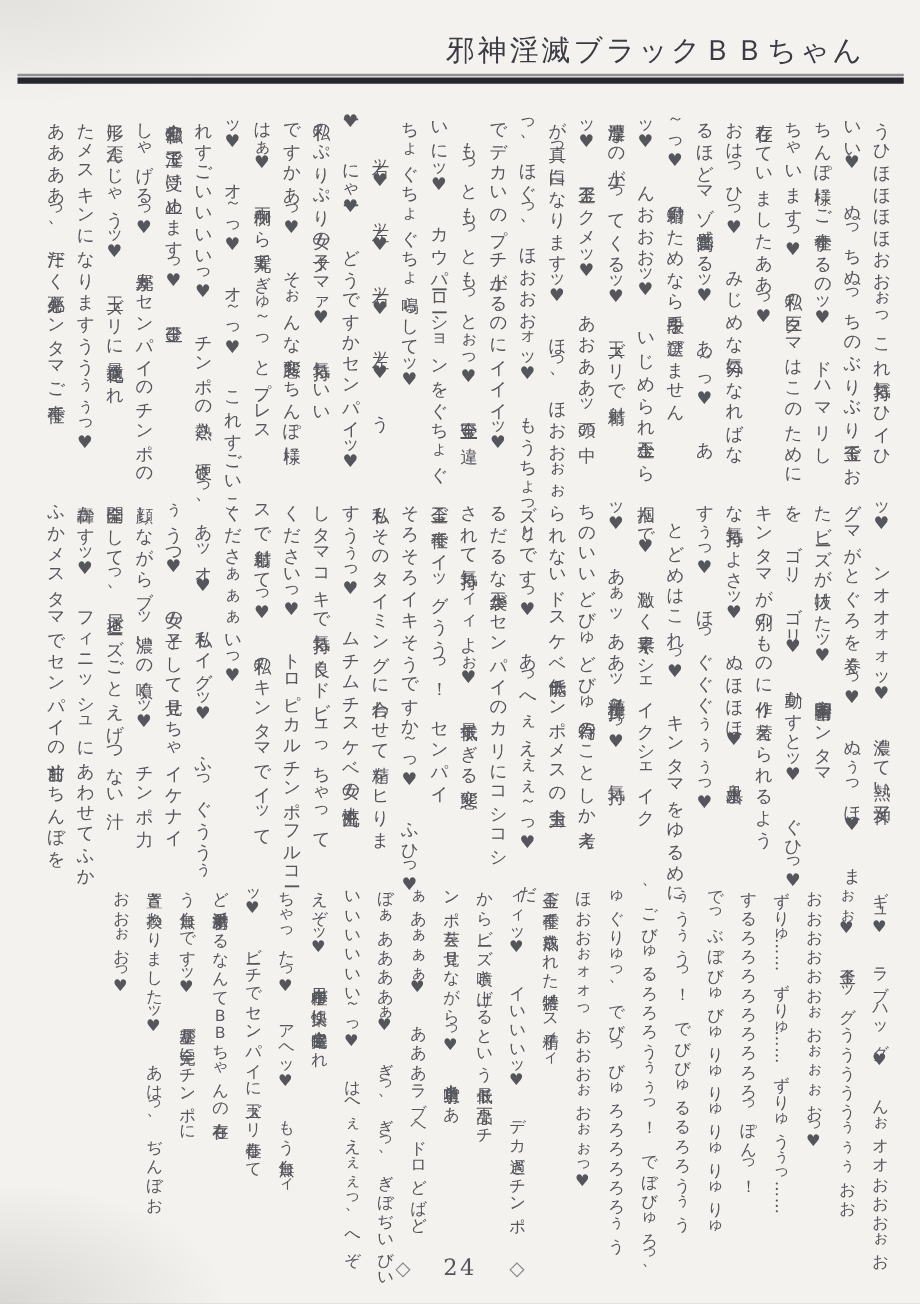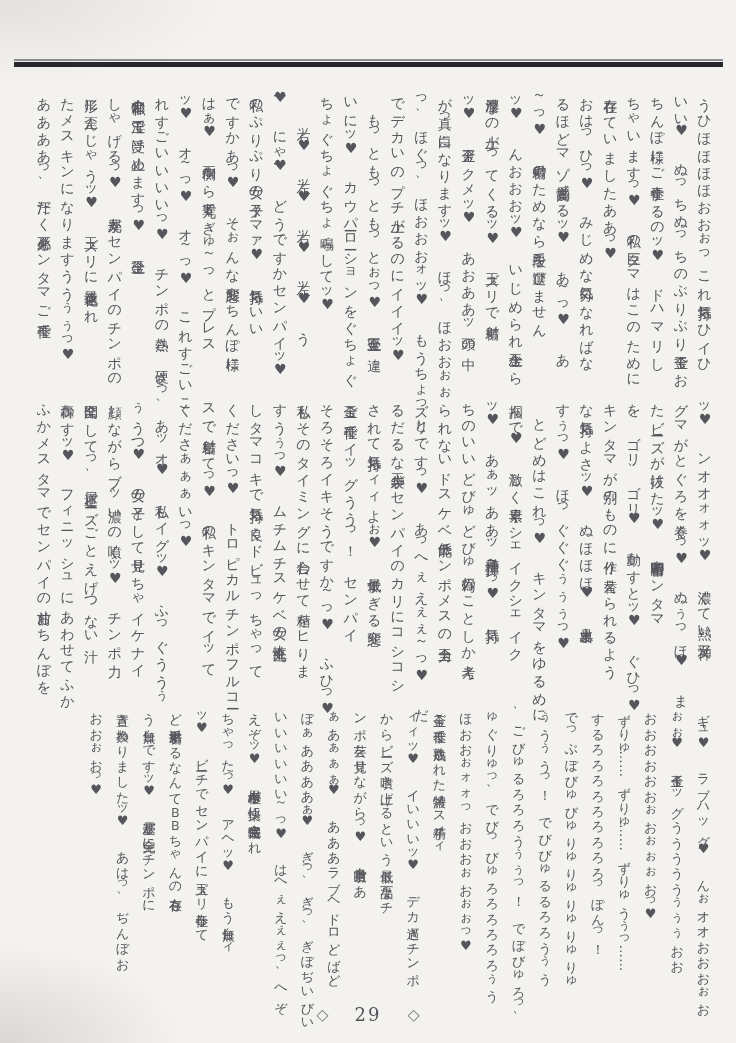--- a/index.html
+++ b/index.html
@@ -40,20 +40,21 @@
   }
   .diamond { color:#80808a; font-size:16px; }
   .pagenum { color:#53535a; font-size:18px; letter-spacing:2px;
              font-family:"DejaVu Serif","Liberation Serif",serif; }
 </style>
 </head>
 <body>
 
 <div class="page">
 
+  <h1 class="title">邪神淫滅ブラックＢＢちゃん</h1>
 
   <div class="rule">
     <div class="rule-thin"></div>
     <div class="rule-thick"></div>
   </div>
 
   <div id="block1" class="vblock">
       <p>うひほほほほおおぉっこれ気持ぢひイひ</p>
       <p>いい♥　ぬっちぬっちのぶりぶり金玉でお</p>
       <p>ちんぽ様にご奉仕するのッ♥　ドハマリし</p>
@@ -139,17 +140,17 @@
       <p>ちゃったっ♥　アヘッ♥　もう台無しィ</p>
       <p>ッ♥　ビーチでセンパイに玉ズリ奉仕して</p>
       <p>ど派手射精するなんてＢＢちゃんの存在も</p>
       <p>う台無しですッ♥　霊基が完全にチンポに</p>
       <p>置き換わりましたッ♥　あはっ、ぢんぼお</p>
       <p>おおぉおっ♥</p>
     </div>
 
   <div class="footer">
     <span class="diamond">◇</span>
-    <span class="pagenum">29</span>
+    <span class="pagenum">24</span>
     <span class="diamond">◇</span>
   </div>
 
 </div>
 
 </body></html>

